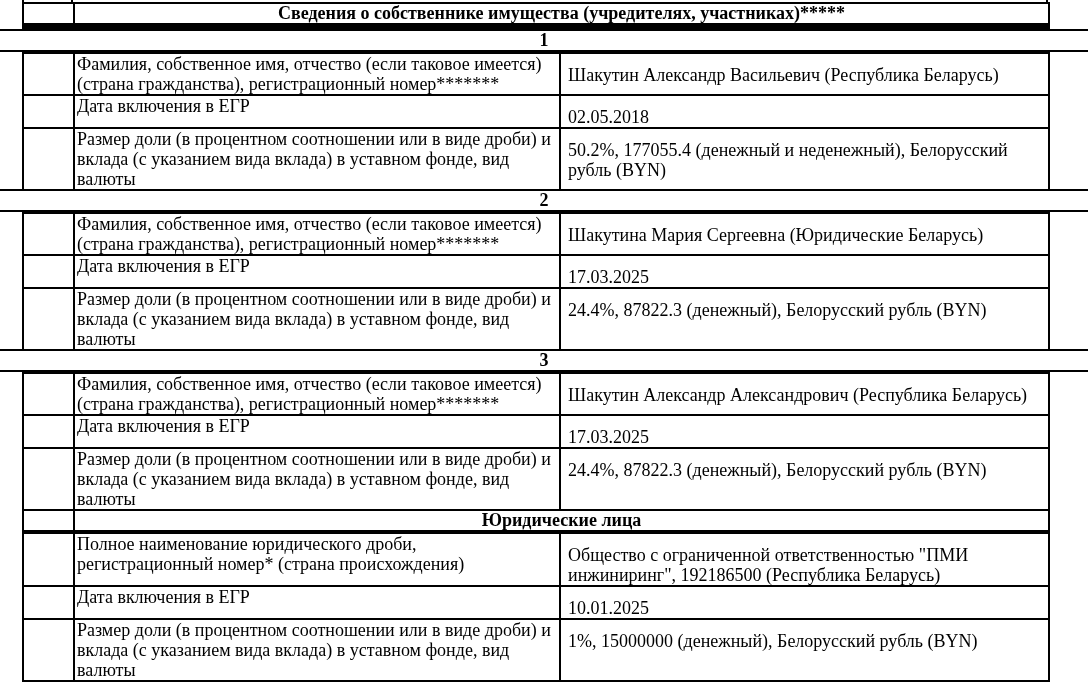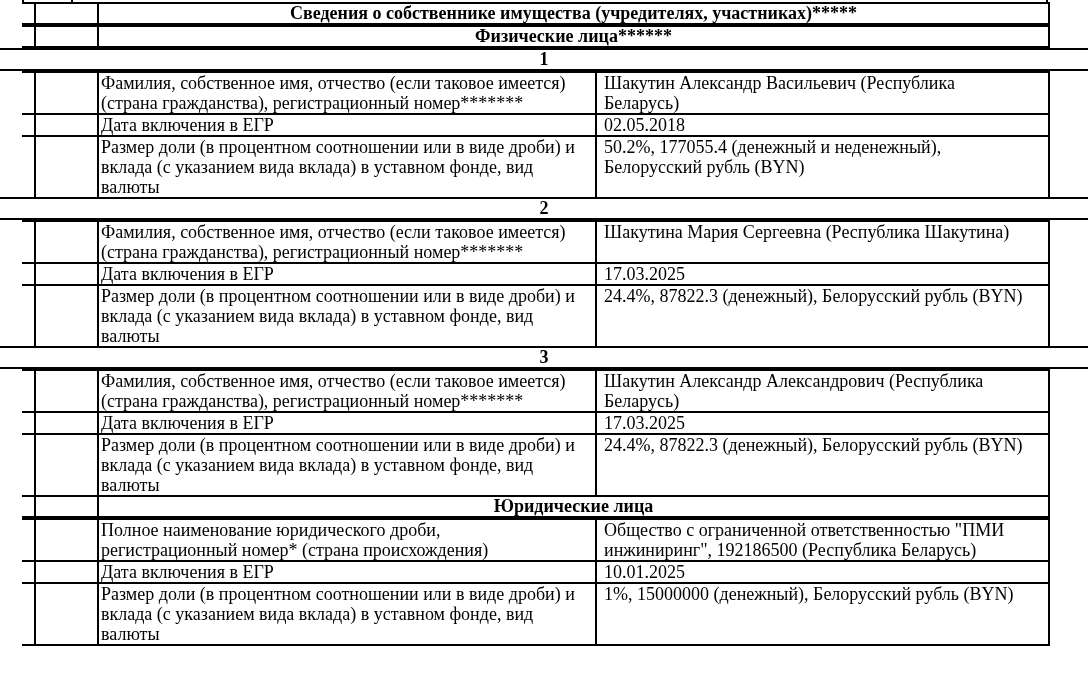--- a/index.html
+++ b/index.html
@@ -25,32 +25,32 @@
   .trow {
     display: flex;
     margin-left: 22px;
     width: 1028px;
     border-top: 2px solid #000;
     align-items: stretch;
   }
   .trow.sec { border-bottom: 2px solid #000; line-height: 19px; }
   .trow.last { border-bottom: 2px solid #000; }
 
-  .cell { min-height: 100%; margin-left: 12px; }
+  .cell { min-height: 100%; }
   .c1 { width: 51px; border-left: 2px solid #000; flex: none; }
   .c2 {
     width: 486px; flex: none;
     border-left: 2px solid #000;
     padding: 0 6px 0 2px;
   }
   .c3 {
     flex: 1;
     border-left: 2px solid #000;
     border-right: 2px solid #000;
-    padding: 0 20px 0 7px;
+    padding: 11px 20px 0 7px;
   }
   .c23 {
     flex: 1;
     border-left: 2px solid #000;
     border-right: 2px solid #000;
     text-align: center;
     font-weight: bold;
   }
   .numrow {
     width: 1088px;
@@ -73,21 +73,20 @@
 
   <div class="tbl">
 
     <div class="trow sec">
       <div class="cell c1"></div>
       <div class="cell c23">Сведения о собственнике имущества (учредителях, участниках)*****</div>
     </div>
 
     <div class="trow sec">
       <div class="cell c1"></div>
-      <div class="cell c23">Физические лица******</div>
     </div>
 
     <div class="numrow">1</div>
     <div class="trow">
       <div class="cell c1"></div>
       <div class="cell c2">Фамилия, собственное имя, отчество (если таковое имеется) (страна гражданства), регистрационный номер*******</div>
       <div class="cell c3">Шакутин Александр Васильевич (Республика Беларусь)</div>
     </div>
     <div class="trow">
       <div class="cell c1"></div>
@@ -97,21 +96,21 @@
     <div class="trow">
       <div class="cell c1"></div>
       <div class="cell c2">Размер доли (в процентном соотношении или в виде дроби) и вклада (с указанием вида вклада) в уставном фонде, вид валюты</div>
       <div class="cell c3">50.2%, 177055.4 (денежный и неденежный), Белорусский рубль (BYN)</div>
     </div>
 
     <div class="numrow">2</div>
     <div class="trow">
       <div class="cell c1"></div>
       <div class="cell c2">Фамилия, собственное имя, отчество (если таковое имеется) (страна гражданства), регистрационный номер*******</div>
-      <div class="cell c3">Шакутина Мария Сергеевна (Республика Шакутина)</div>
+      <div class="cell c3">Шакутина Мария Сергеевна (Юридические Беларусь)</div>
     </div>
     <div class="trow">
       <div class="cell c1"></div>
       <div class="cell c2">Дата включения в ЕГР</div>
       <div class="cell c3">17.03.2025</div>
     </div>
     <div class="trow">
       <div class="cell c1"></div>
       <div class="cell c2">Размер доли (в процентном соотношении или в виде дроби) и вклада (с указанием вида вклада) в уставном фонде, вид валюты</div>
       <div class="cell c3">24.4%, 87822.3 (денежный), Белорусский рубль (BYN)</div>

